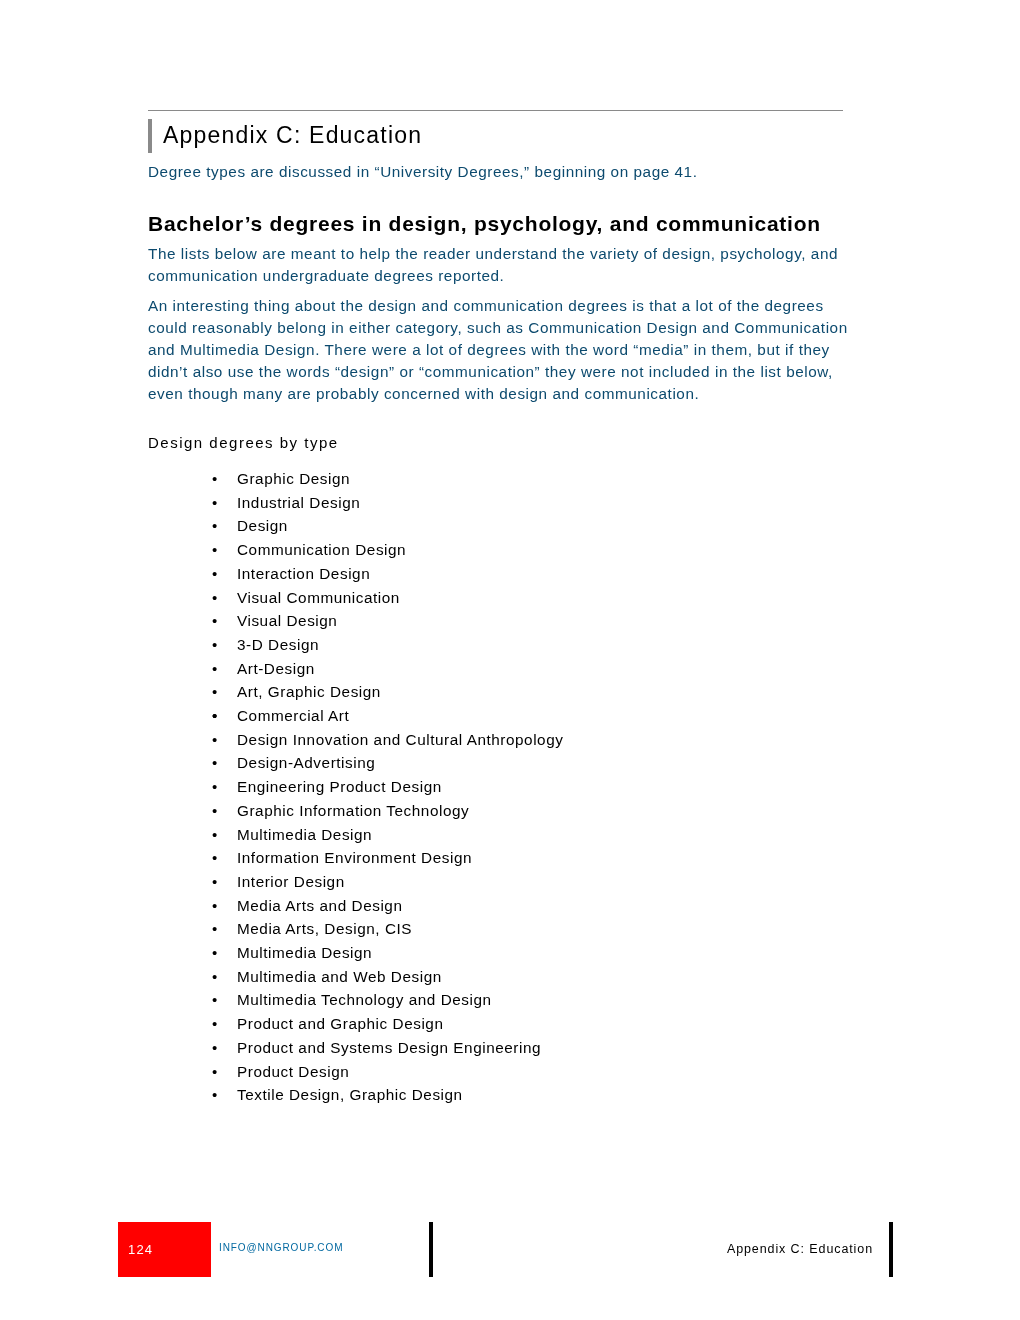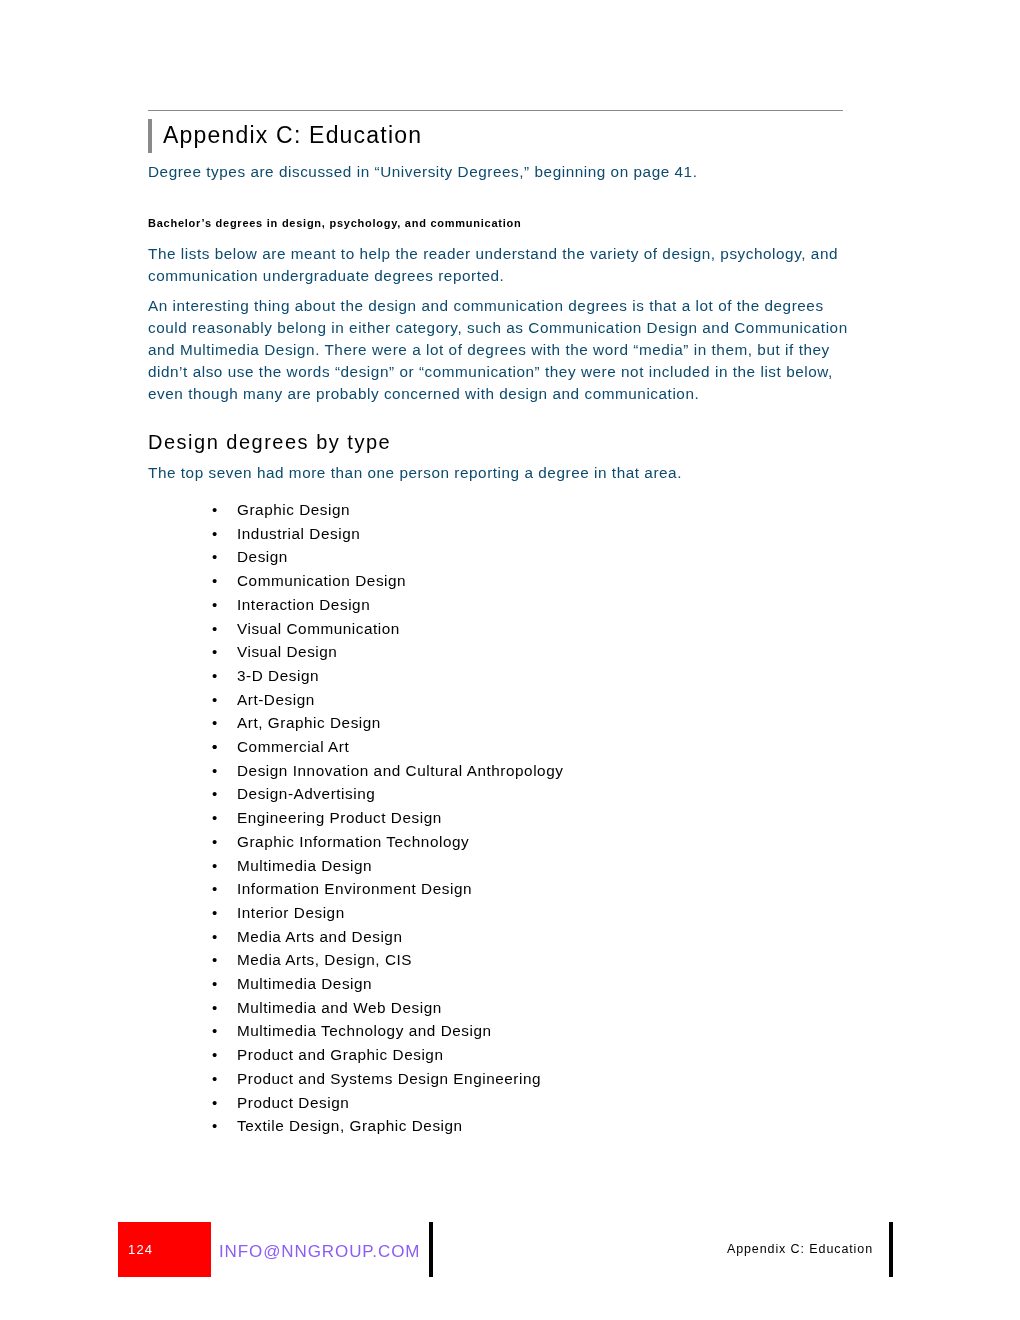--- a/index.html
+++ b/index.html
@@ -59,29 +59,29 @@
   
   p.body {
     font-size: 15.3px;
     line-height: 22px;
     letter-spacing: 0.55px;
     margin: 8px 0 0 0;
     color: #0c4a6e;
   }
   .sp-intro { margin-top: 28px; }
   h2.sub {
-    font-size: 11px;
+    font-size: 21px;
     font-weight: bold;
     letter-spacing: 0.75px;
     margin: 30px 0 9px 0;
     line-height: 21px;
   }
   .para-gap { margin-top: 18px; }
   h3.minor {
-    font-size: 20px;
+    font-size: 15px;
     font-weight: normal;
     letter-spacing: 1.5px;
     margin: 27px 0 9px 0;
     line-height: 21px;
   }
 
   
   ul.degree-list {
     list-style: none;
     margin: 14px 0 0 0;
@@ -124,23 +124,23 @@
     left: 10px;
     top: 20px;
     font-size: 13px;
     letter-spacing: 1.2px;
     color: #ffffff;
   }
   .footer-email {
     position: absolute;
     left: 101px;
     top: 20px;
-    font-size: 17px;
+    font-size: 10px;
     letter-spacing: 0.9px;
-    color: #8b5cf6;
+    color: #0369a1;
   }
   .footer-bar-left {
     position: absolute;
     left: 311px;
     top: 0;
     width: 4px;
     height: 55px;
     background: #000;
   }
   .footer-bar-right {
@@ -177,21 +177,20 @@
     <p class="body sp-intro">Degree types are discussed in “University Degrees,” beginning on page 41.</p>
 
     <h2 class="sub">Bachelor’s degrees in design, psychology, and communication</h2>
 
     <p class="body">The lists below are meant to help the reader understand the variety of design, psychology, and communication undergraduate degrees reported.</p>
 
     <p class="body para-gap">An interesting thing about the design and communication degrees is that a lot of the degrees could reasonably belong in either category, such as Communication Design and Communication and Multimedia Design. There were a lot of degrees with the word “media” in them, but if they didn’t also use the words “design” or “communication” they were not included in the list below, even though many are probably concerned with design and communication.</p>
 
     <h3 class="minor">Design degrees by type</h3>
 
-    <p class="body">The top seven had more than one person reporting a degree in that area.</p>
 
     <ul class="degree-list">
       <li><span class="bullet">•</span><span>Graphic Design</span></li>
       <li><span class="bullet">•</span><span>Industrial Design</span></li>
       <li><span class="bullet">•</span><span>Design</span></li>
       <li><span class="bullet">•</span><span>Communication Design</span></li>
       <li><span class="bullet">•</span><span>Interaction Design</span></li>
       <li><span class="bullet">•</span><span>Visual Communication</span></li>
       <li><span class="bullet">•</span><span>Visual Design</span></li>
       <li><span class="bullet">•</span><span>3-D Design</span></li>

